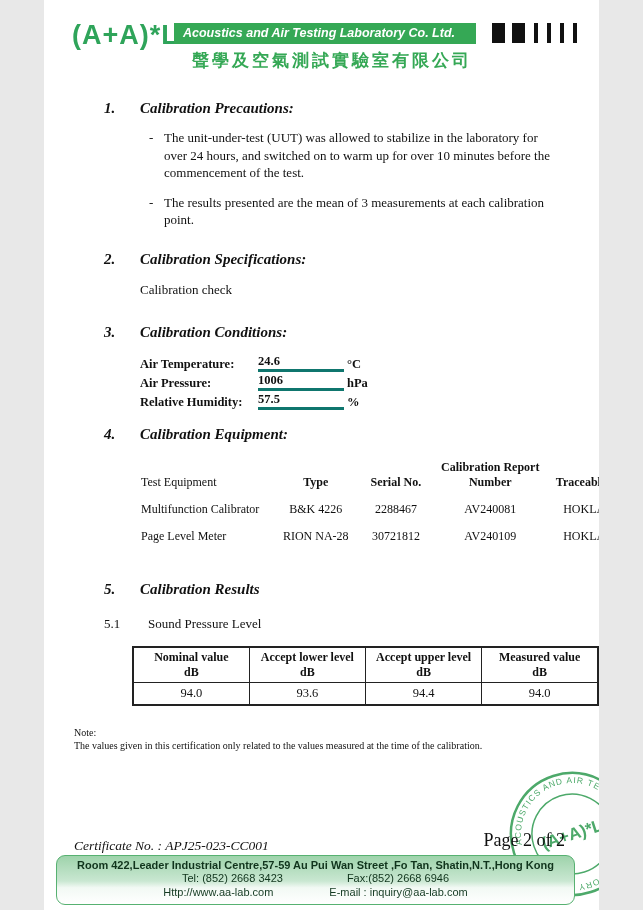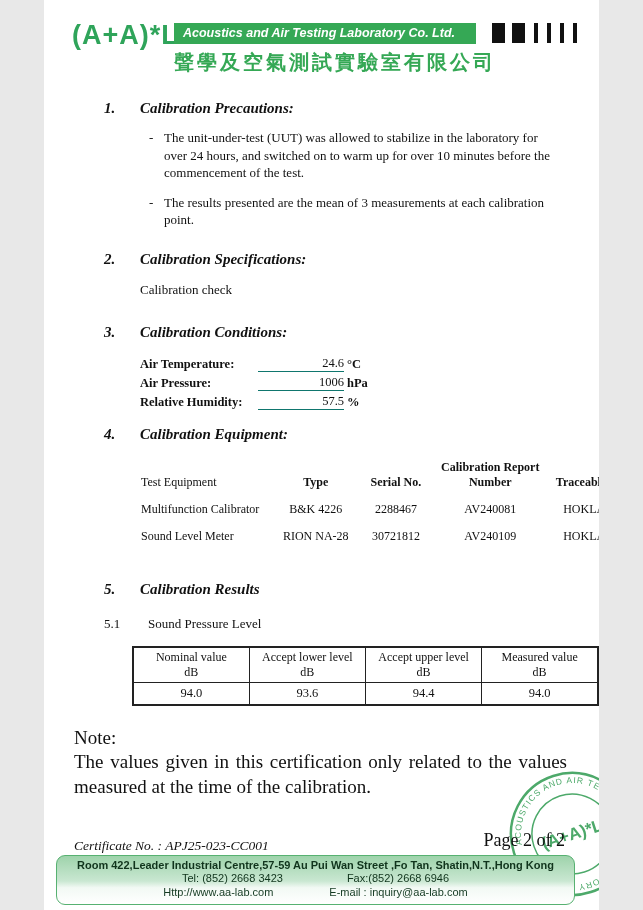--- a/index.html
+++ b/index.html
@@ -7,66 +7,66 @@
   .page{position:relative;width:555px;height:910px;background:#ffffff;margin:0 auto;
         font-family:"Liberation Serif", serif;color:#111;overflow:hidden;}
 
   
   .header{position:absolute;top:16px;left:28px;right:20px;height:64px;}
   .logo{position:absolute;left:0;top:4px;font-family:"Liberation Sans", sans-serif;
         font-weight:bold;font-size:27px;color:#2fa45a;letter-spacing:1px;}
   .banner{position:absolute;left:102px;top:7px;width:302px;height:21px;background:#35a855;
         color:#fff;font-family:"Liberation Sans", sans-serif;font-style:italic;font-weight:bold;
         font-size:12.5px;line-height:21px;padding-left:9px;box-sizing:border-box;}
-  .company-zh{position:absolute;left:102px;top:33px;color:#35a855;font-weight:bold;
-        font-size:20px;letter-spacing:3px;font-family:"Liberation Sans", sans-serif;}
+  .company-zh{position:absolute;left:120px;top:33px;color:#35a855;font-weight:bold;
+        font-size:17px;letter-spacing:3px;font-family:"Liberation Sans", sans-serif;}
   .marks{position:absolute;right:2px;top:7px;display:flex;align-items:flex-start;height:20px;}
   .marks span{display:inline-block;height:20px;background:#111;}
   .m-w{width:13px;margin-left:7px;}
   .m-n{width:4px;margin-left:9px;}
 
   
   .content{position:absolute;top:100px;left:0;right:0;padding:0 32px 0 30px;}
   .sec{display:flex;margin-left:30px;}
   .sec-num{width:36px;font-weight:bold;font-style:italic;font-size:15px;flex:none;}
   .sec-title{font-weight:bold;font-style:italic;font-size:15px;}
   .bullet{display:flex;margin:12px 0 0 75px;font-size:13px;line-height:1.35;}
   .bullet .dash{width:15px;flex:none;}
   .bullet .btxt{flex:1;padding-right:4px;}
   .plain-body{margin:14px 0 0 66px;font-size:13px;}
   .mt22{margin-top:22px;} .mt26{margin-top:26px;} .mt16{margin-top:16px;} .mt34{margin-top:34px;}
 
   
   .cond{margin:12px 0 0 66px;}
   .cond-row{display:flex;align-items:flex-end;height:19px;font-size:12.5px;}
   .cond-label{width:118px;font-weight:bold;flex:none;}
-  .cond-value{width:86px;text-align:right;border-bottom:1px solid #0f766e;flex:none;}
+  .cond-value{width:86px;text-align:left;border-bottom:3px solid #0f766e;flex:none;font-weight:bold;}
   .cond-unit{font-weight:bold;margin-left:3px;}
 
   
   .equip-table{margin:14px 0 0 65px;border-collapse:collapse;font-size:12px;width:492px;}
   .equip-table th{font-weight:bold;vertical-align:bottom;padding:3px 2px;text-align:center;}
   .equip-table td{padding:9px 2px 3px 2px;text-align:center;}
   .equip-table .c1{text-align:left;width:158px;font-weight:normal;}
   .equip-table .c2{width:92px;}
   .equip-table .c3{width:88px;}
   .equip-table .c4{width:120px;}
   .equip-table .c5{width:95px;}
 
   
   .sub-row{display:flex;margin:18px 0 0 30px;font-size:13px;}
   .sub-num{width:44px;flex:none;}
   .res-table{margin:14px 0 0 58px;border-collapse:collapse;width:467px;font-size:12px;
              border:2px solid #222;}
   .res-table th,.res-table td{border:1px solid #222;text-align:center;padding:2px 2px;}
-  .res-table th{font-weight:normal;line-height:1.25;}
+  .res-table th{font-weight:bold;line-height:1.25;}
   .res-table td{font-size:12.5px;padding:3px 2px;}
 
   
-  .note{margin-top:20px;font-size:19px;line-height:1.3;}
+  .note{margin-top:20px;font-size:10px;line-height:1.3;}
   .note .ntxt{text-align:justify;}
 
   
   .stamp{position:absolute;left:462px;top:768px;width:132px;height:132px;
          transform:rotate(-18deg);opacity:.9;}
 
   
   .cert-line{position:absolute;left:30px;bottom:56px;font-style:italic;font-size:13.5px;}
   .page-num{position:absolute;right:34px;bottom:59px;font-size:18px;}
   .band{position:absolute;left:12px;right:24px;bottom:5px;height:48px;border:1px solid #57b171;
@@ -155,21 +155,21 @@
       </thead>
       <tbody>
         <tr>
           <td class="c1">Multifunction Calibrator</td>
           <td class="c2">B&amp;K 4226</td>
           <td class="c3">2288467</td>
           <td class="c4">AV240081</td>
           <td class="c5">HOKLAS</td>
         </tr>
         <tr>
-          <td class="c1">Sound Level Meter</td>
+          <td class="c1">Page Level Meter</td>
           <td class="c2">RION NA-28</td>
           <td class="c3">30721812</td>
           <td class="c4">AV240109</td>
           <td class="c5">HOKLAS</td>
         </tr>
       </tbody>
     </table>
 
     <div class="sec mt34">
       <div class="sec-num">5.</div>

